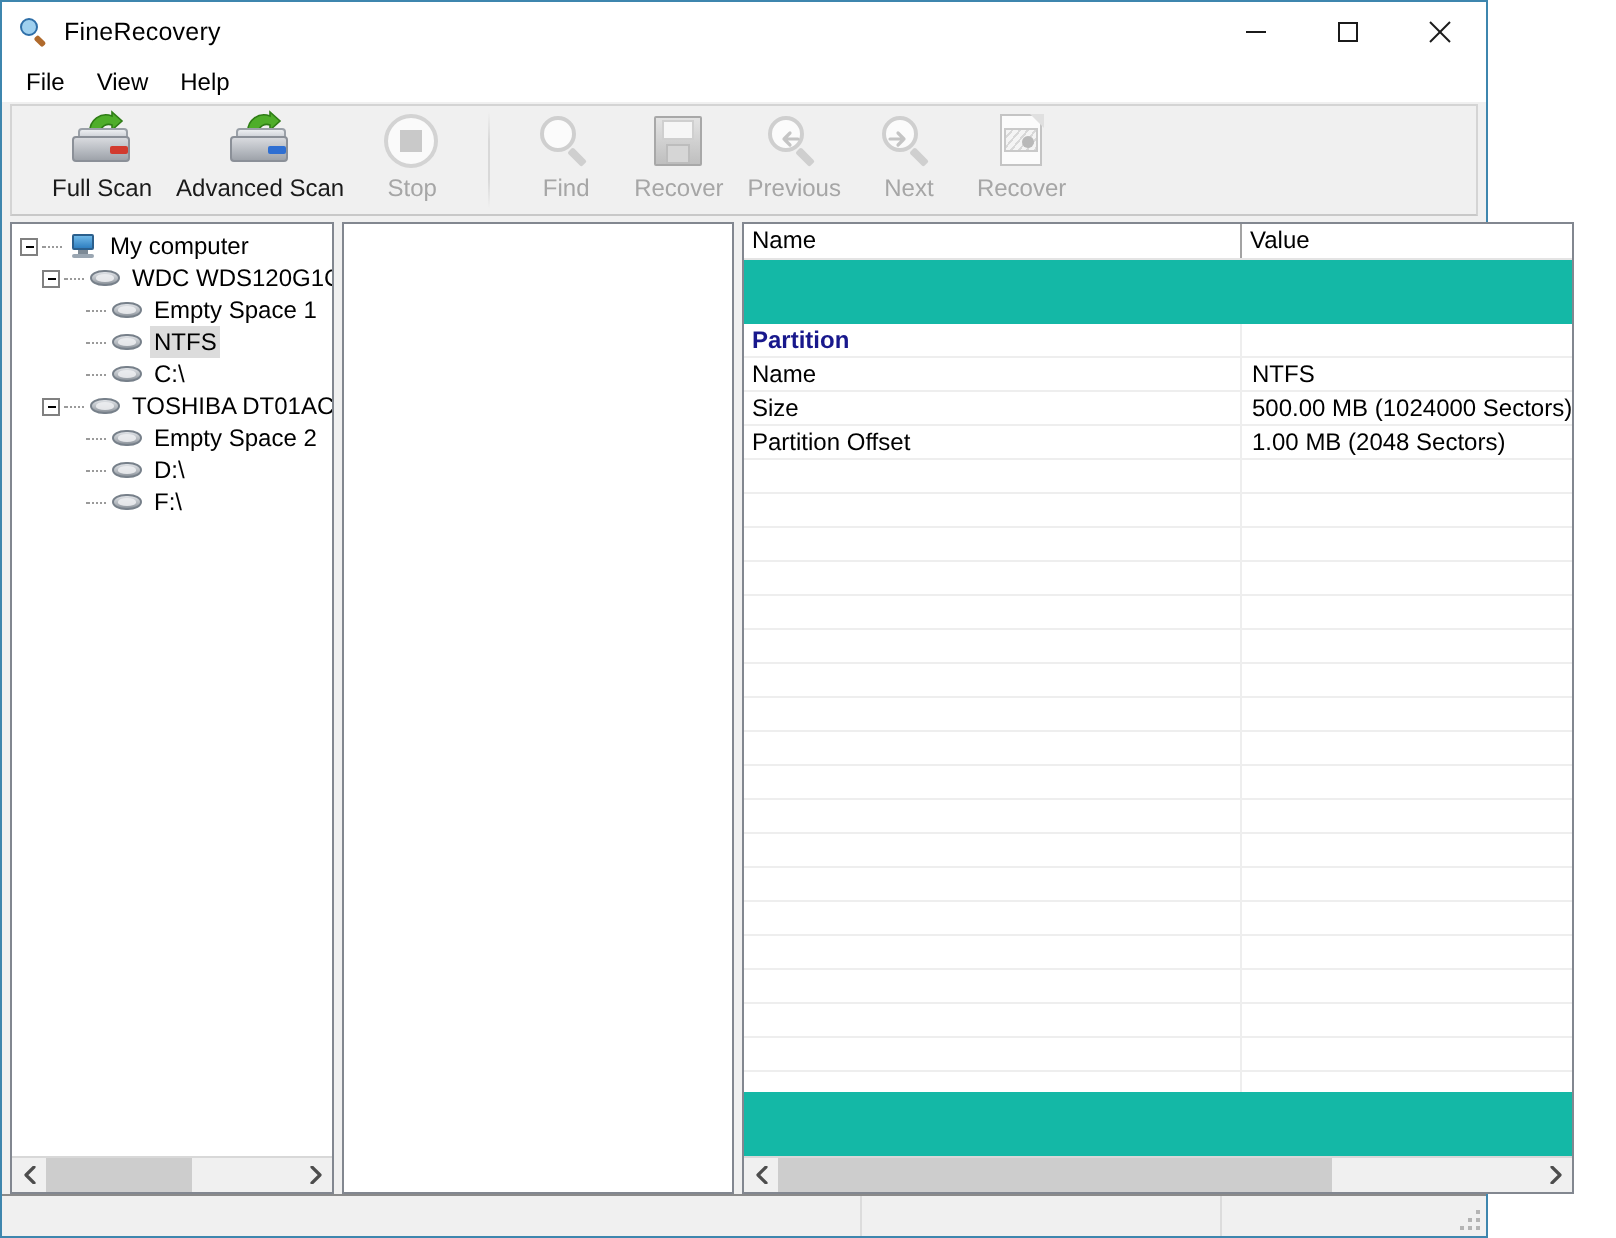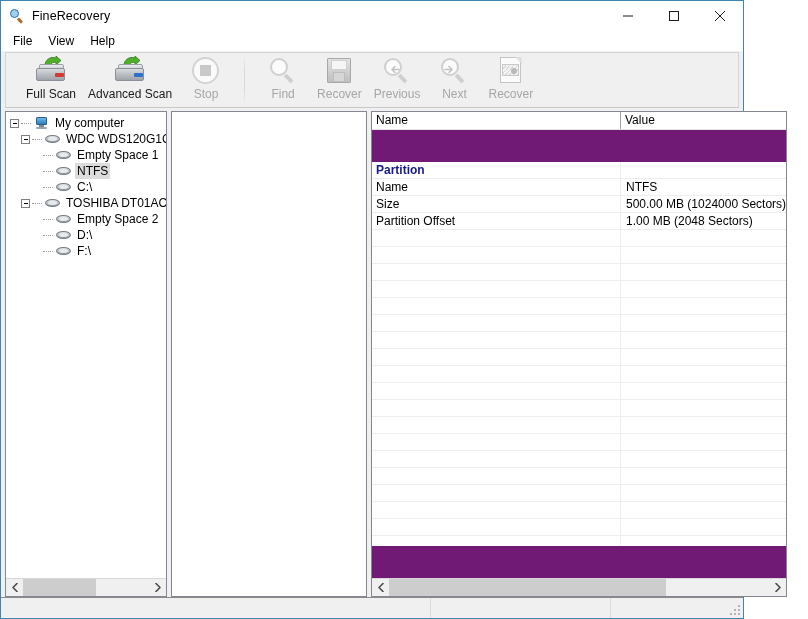--- a/index.html
+++ b/index.html
@@ -275,21 +275,21 @@
   
   .main {
     flex: 1 1 auto;
     display: flex;
     padding: 3px 4px 0 4px;
     box-sizing: border-box;
     gap: 4px;
     min-height: 0;
   }
   .pane {
-    background: #701a75;
+    background: #14b8a6;
     border: 1px solid #828790;
     box-sizing: border-box;
     display: flex;
     flex-direction: column;
     min-height: 0;
     position: relative;
   }
   .pane-tree { width: 162px; flex: 0 0 auto; }
   .pane-mid  { width: 196px; flex: 0 0 auto; }
   .pane-det  { flex: 1 1 auto; gap: 32px; }

